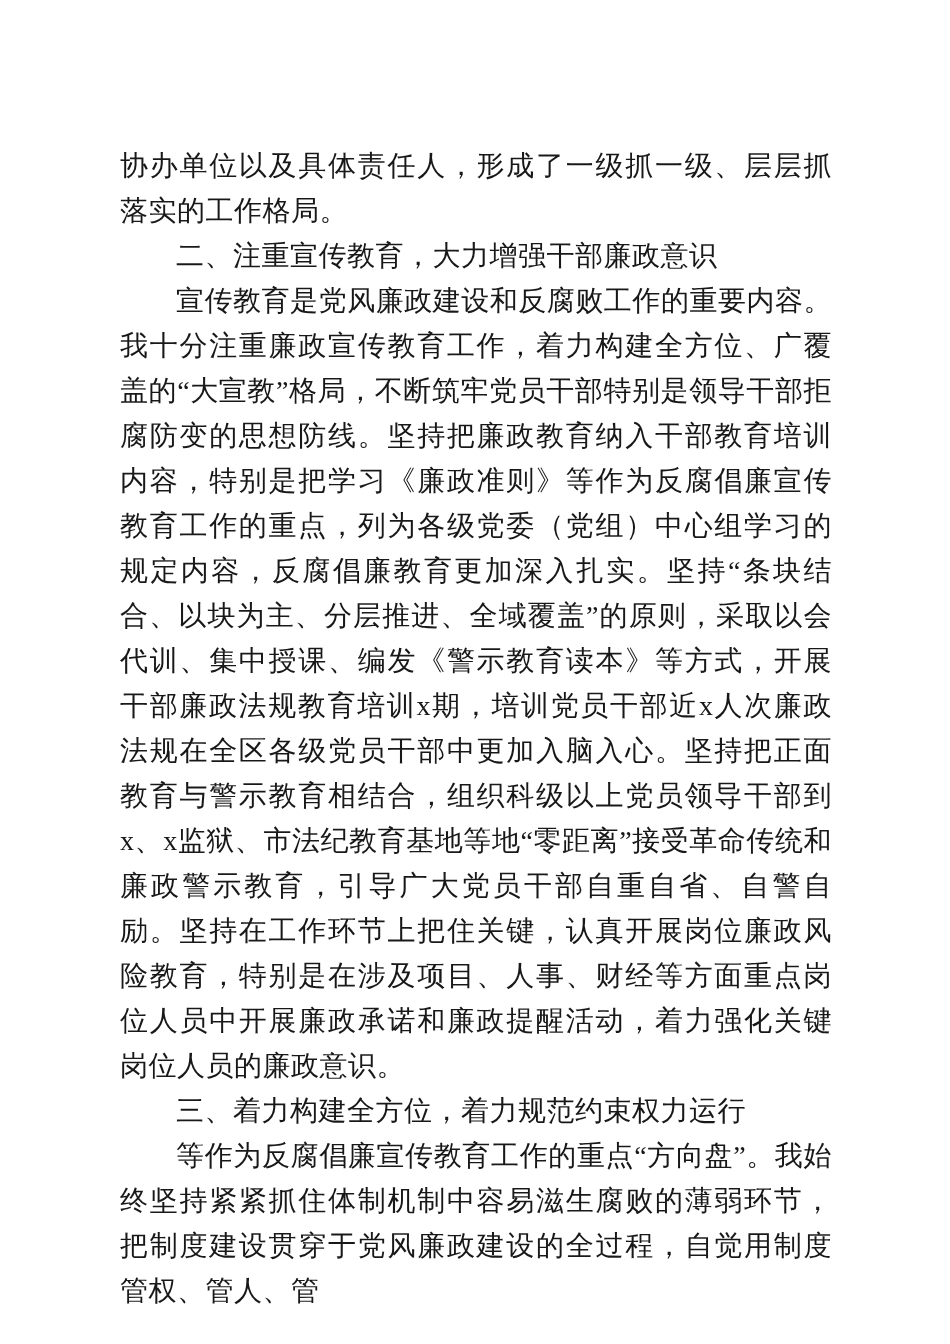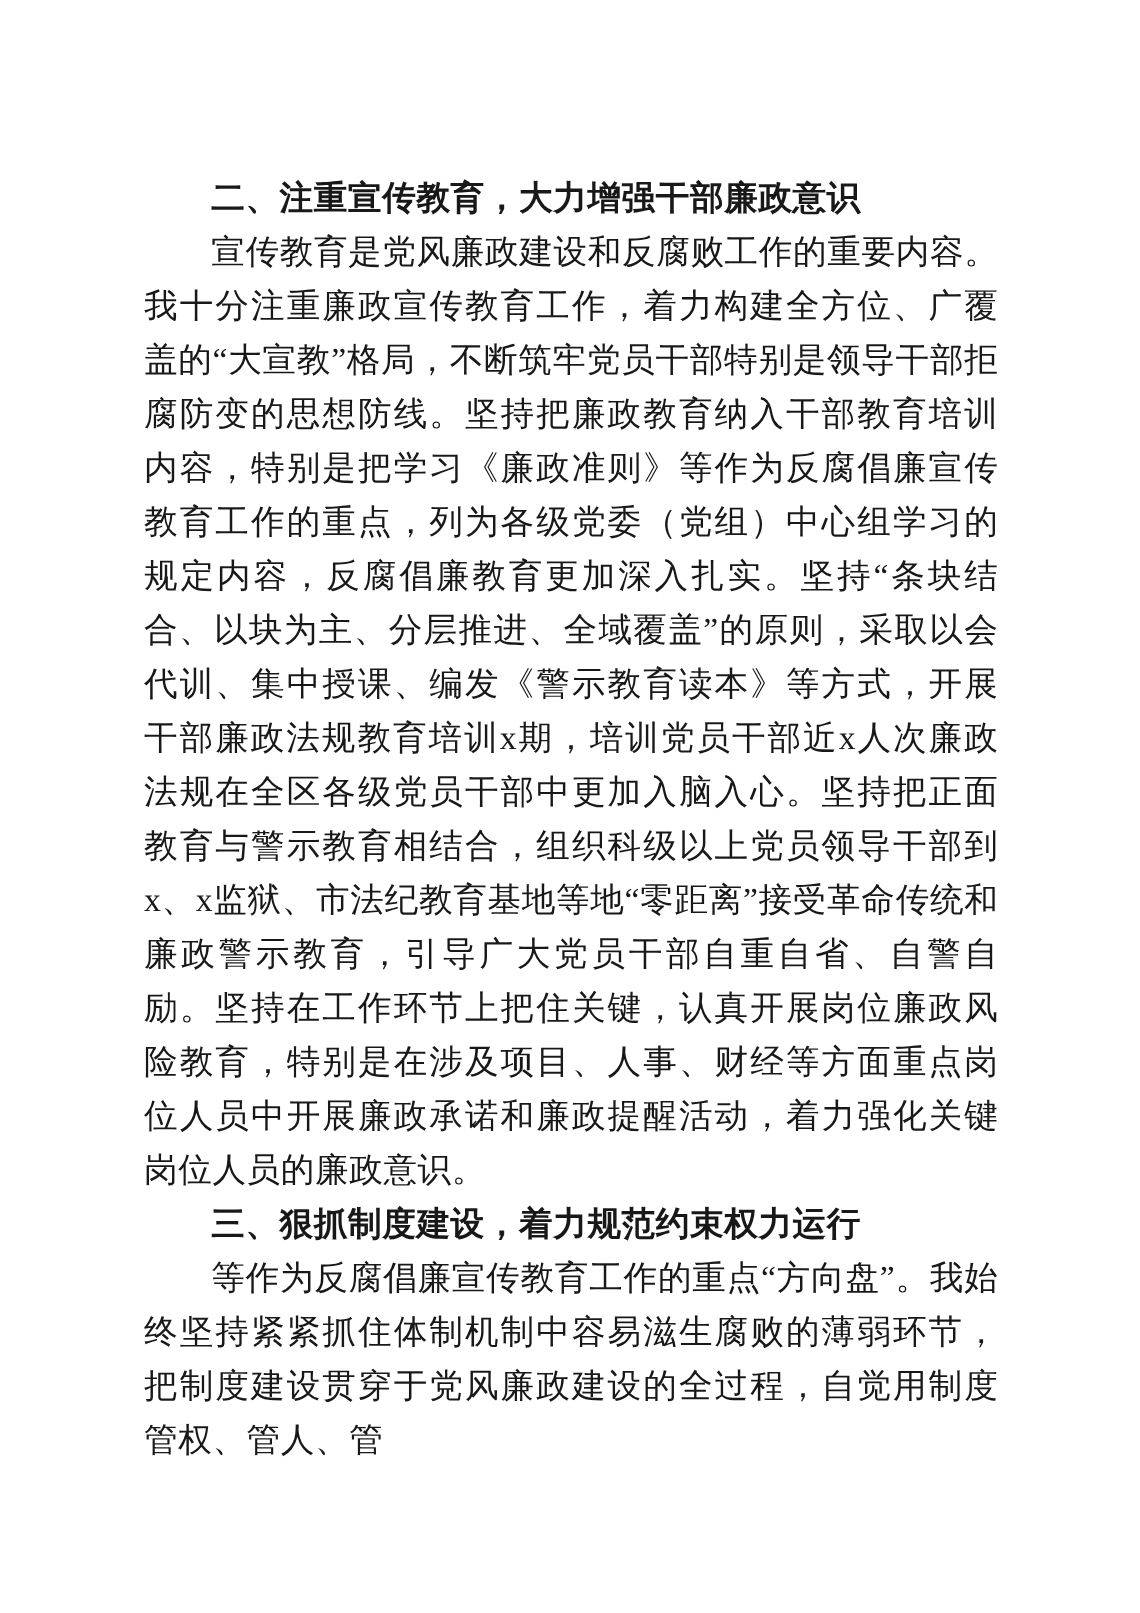--- a/index.html
+++ b/index.html
@@ -30,27 +30,28 @@
     letter-spacing: 0.5px;
   }
   .doc-content p.body {
     font-weight: 400;
     text-indent: 2em;
   }
   .doc-content p.body.no-indent {
     text-indent: 0;
   }
   .doc-content p.heading {
-    font-weight: 700;
+    font-weight: 400;
     text-indent: 2em;
   }
 </style>
 </head>
 <body>
 
 <div class="page" style="color: rgb(24, 24, 24); background: rgb(255, 255, 255);">
   <div class="doc-content" id="doc-content">
+      <p class="body no-indent">协办单位以及具体责任人，形成了一级抓一级、层层抓落实的工作格局。</p>
       <p class="heading">二、注重宣传教育，大力增强干部廉政意识</p>
       <p class="body">宣传教育是党风廉政建设和反腐败工作的重要内容。我十分注重廉政宣传教育工作，着力构建全方位、广覆盖的“大宣教”格局，不断筑牢党员干部特别是领导干部拒腐防变的思想防线。坚持把廉政教育纳入干部教育培训内容，特别是把学习《廉政准则》等作为反腐倡廉宣传教育工作的重点，列为各级党委（党组）中心组学习的规定内容，反腐倡廉教育更加深入扎实。坚持“条块结合、以块为主、分层推进、全域覆盖”的原则，采取以会代训、集中授课、编发《警示教育读本》等方式，开展干部廉政法规教育培训x期，培训党员干部近x人次廉政法规在全区各级党员干部中更加入脑入心。坚持把正面教育与警示教育相结合，组织科级以上党员领导干部到x、x监狱、市法纪教育基地等地“零距离”接受革命传统和廉政警示教育，引导广大党员干部自重自省、自警自励。坚持在工作环节上把住关键，认真开展岗位廉政风险教育，特别是在涉及项目、人事、财经等方面重点岗位人员中开展廉政承诺和廉政提醒活动，着力强化关键岗位人员的廉政意识。</p>
-      <p class="heading">三、狠抓制度建设，着力规范约束权力运行</p>
+      <p class="heading">三、着力构建全方位，着力规范约束权力运行</p>
       <p class="body">等作为反腐倡廉宣传教育工作的重点“方向盘”。我始终坚持紧紧抓住体制机制中容易滋生腐败的薄弱环节，把制度建设贯穿于党风廉政建设的全过程，自觉用制度管权、管人、管</p>
     </div>
 </div>
 
 </body></html>

